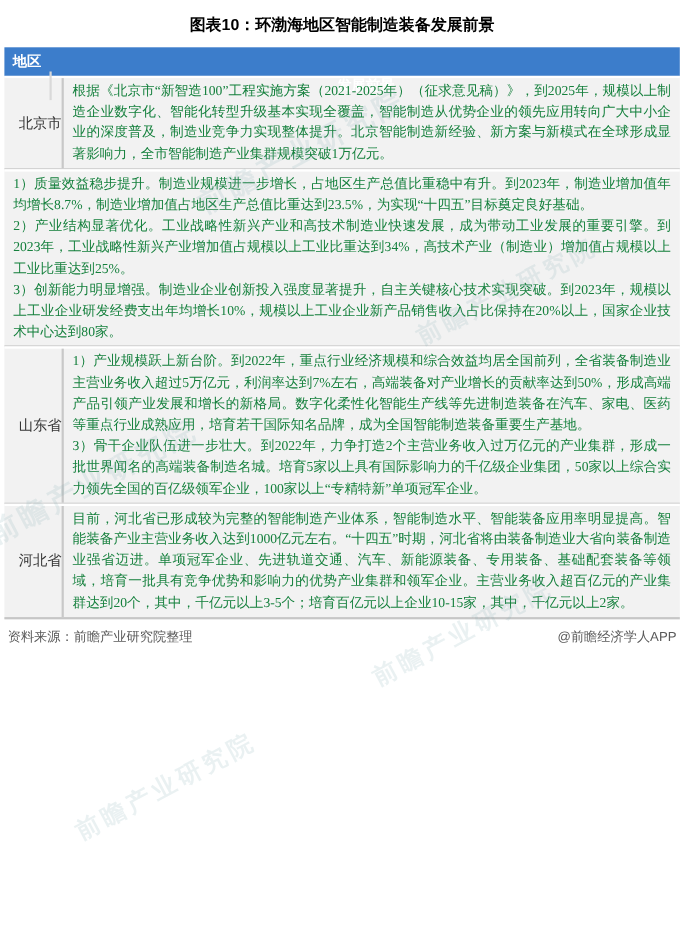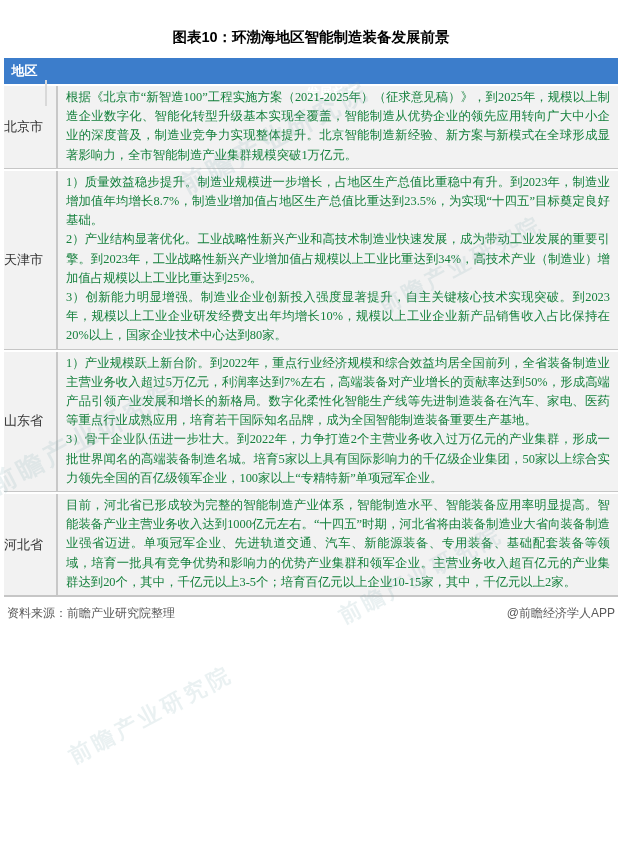--- a/index.html
+++ b/index.html
@@ -11,21 +11,21 @@
     color: #252525;
     position: relative;
     overflow: hidden;
   }
   .page-title {
     text-align: center;
     font-family: "Liberation Sans", sans-serif;
     font-weight: bold;
     font-size: 14.5px;
     color: #000;
-    padding: 28px 0 11px 0;
+    padding: 13px 0 11px 0;
   }
   .figure-table { margin: 0 4px; position: relative; z-index: 1; }
   .t-header {
     display: flex;
     background: #3C7DCB;
     color: #fff;
     font-family: "Liberation Sans", sans-serif;
     font-weight: bold;
     font-size: 13px;
     height: 26px;
@@ -43,21 +43,21 @@
   }
   .t-row {
     display: flex;
     background: #F2F2F2;
     border-top: 2px solid #ffffff;
     border-bottom: 1px solid #c6c6c6;
   }
   .t-row:last-child { border-bottom: 2px solid #c6c6c6; }
   .cell-region {
     width: 54px; flex: none;
-    display: flex; align-items: center; justify-content: flex-start;
+    display: flex; align-items: center; justify-content: flex-end;
     font-size: 13px;
     color: #333;
     border-right: 2px solid #c8c8c8;
   }
   .cell-content {
     flex: 1;
     padding: 2px 8px 3px 8px;
     font-size: 12.4px;
     line-height: 19.2px;
     text-align: justify;
@@ -106,23 +106,20 @@
   <div class="t-row">
     <div class="cell-region">
       <span>北京市</span>
     </div>
     <div class="cell-content">
       <p>根据《北京市“新智造100”工程实施方案（2021-2025年）（征求意见稿）》，到2025年，规模以上制造企业数字化、智能化转型升级基本实现全覆盖，智能制造从优势企业的领先应用转向广大中小企业的深度普及，制造业竞争力实现整体提升。北京智能制造新经验、新方案与新模式在全球形成显著影响力，全市智能制造产业集群规模突破1万亿元。</p>
     </div>
   </div>
 
   <div class="t-row">
-    <div class="cell-region">
-      <span>天津市</span>
-    </div>
     <div class="cell-content">
       <p>1）质量效益稳步提升。制造业规模进一步增长，占地区生产总值比重稳中有升。到2023年，制造业增加值年均增长8.7%，制造业增加值占地区生产总值比重达到23.5%，为实现“十四五”目标奠定良好基础。</p>
       <p>2）产业结构显著优化。工业战略性新兴产业和高技术制造业快速发展，成为带动工业发展的重要引擎。到2023年，工业战略性新兴产业增加值占规模以上工业比重达到34%，高技术产业（制造业）增加值占规模以上工业比重达到25%。</p>
       <p>3）创新能力明显增强。制造业企业创新投入强度显著提升，自主关键核心技术实现突破。到2023年，规模以上工业企业研发经费支出年均增长10%，规模以上工业企业新产品销售收入占比保持在20%以上，国家企业技术中心达到80家。</p>
     </div>
   </div>
 
   <div class="t-row">
     <div class="cell-region">
       <span>山东省</span>

